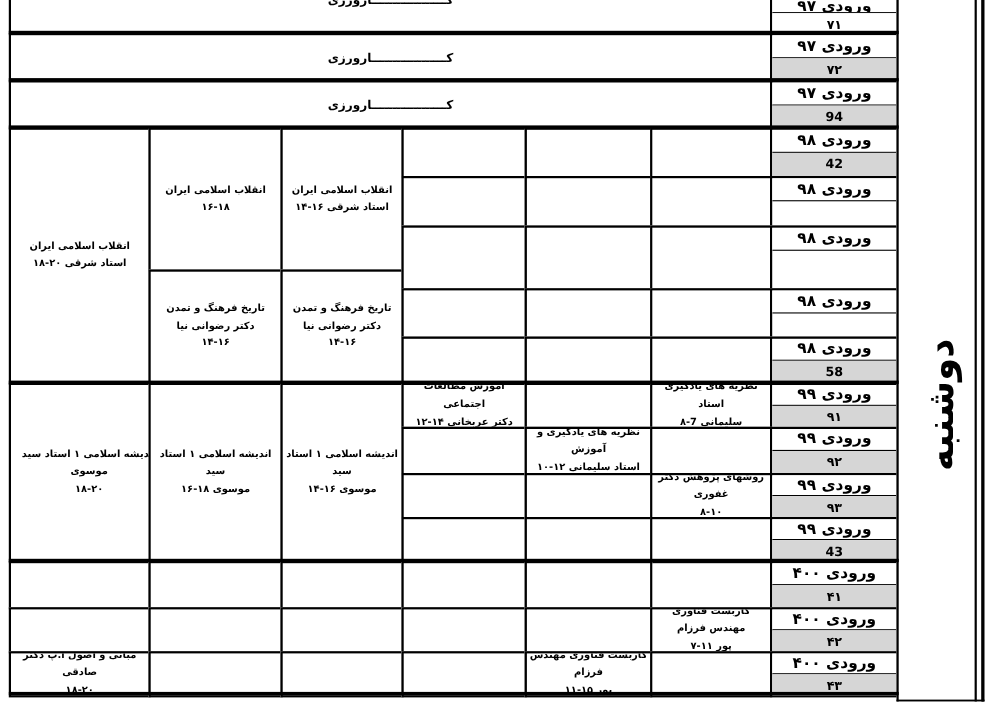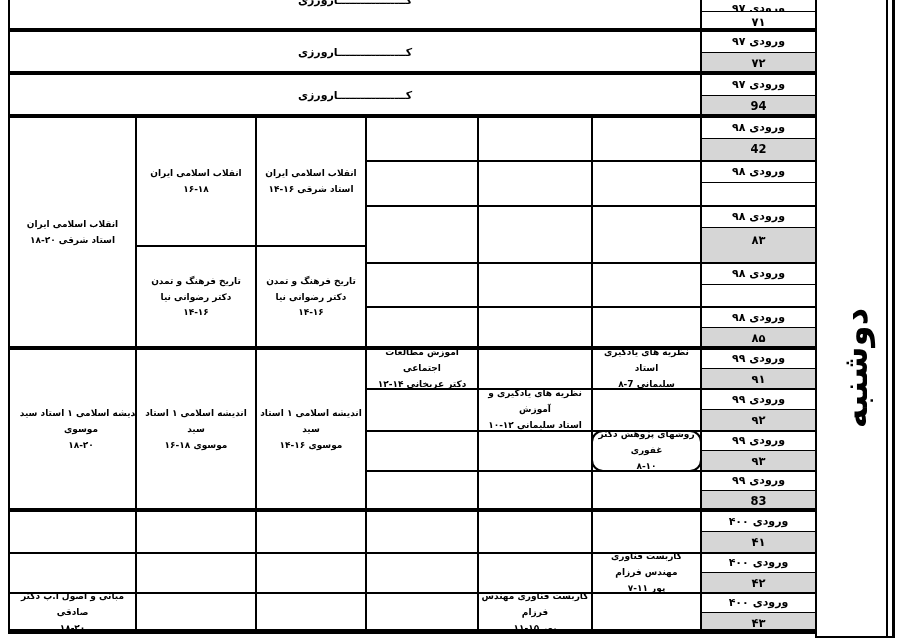--- a/index.html
+++ b/index.html
@@ -6,21 +6,21 @@
   #page{position:relative;width:900px;height:638px;background:#fff;overflow:hidden;
         font-family:"DejaVu Sans",sans-serif;font-weight:bold;color:#000;}
   .cell{position:absolute;box-sizing:border-box;border:2px solid #000;background:#fff;
         display:flex;align-items:center;justify-content:center;text-align:center;
         direction:rtl;white-space:pre-line;font-size:9px;line-height:1.75;padding:1px 2px;overflow:hidden;}
   .course-wide{font-size:11px;letter-spacing:0;}
   .clip-top{align-items:flex-start;}
   .clip-top .inner{margin-top:-9px;white-space:nowrap;}
   .band7{flex-direction:column;align-items:stretch;justify-content:flex-start;padding:0;}
   .band7 .lbl{flex:0 0 auto;display:flex;align-items:center;justify-content:center;
-              border-bottom:1.5px solid #000;font-size:11px;background:#fff;overflow:hidden;}
+              border-bottom:1.5px solid #000;font-size:14px;background:#fff;overflow:hidden;}
   .band7 .num{flex:1 1 auto;display:flex;align-items:center;justify-content:center;
               font-size:11.5px;background:#d6d6d6;}
   .band7 .num.white{background:#fff;}
   .band7 .num.top{align-items:flex-start;padding-top:2px;}
   .band7 .lbl.clipped{height:12px;align-items:flex-end;}
   .band7 .lbl.clipped span{margin-bottom:-7px;}
   .sep{position:absolute;background:#000;}
   .daycell{position:absolute;box-sizing:border-box;background:#fff;
            border-left:2px solid #000;border-right:2px solid #000;border-bottom:2px solid #000;}
   .daytext{position:absolute;left:745px;top:332px;width:220px;height:72px;line-height:72px;
@@ -91,21 +91,21 @@
   <div class="cell" style="left:365px;top:430px;width:114px;height:42px;"></div>
   <div class="cell" style="left:365px;top:470px;width:114px;height:42px;"></div>
   <div class="cell" style="left:477px;top:348px;width:116px;height:42px;"></div>
   <div class="cell" style="left:477px;top:388px;width:116px;height:44px;">نظریه های یادگیری و آموزش
 استاد سلیمانی ⁦۱۰-۱۲⁩</div>
   <div class="cell" style="left:477px;top:430px;width:116px;height:42px;"></div>
   <div class="cell" style="left:477px;top:470px;width:116px;height:42px;"></div>
   <div class="cell" style="left:591px;top:348px;width:111px;height:42px;">نظریه های یادگیری استاد
 سلیمانی ⁦۸-7⁩</div>
   <div class="cell" style="left:591px;top:388px;width:111px;height:44px;"></div>
-  <div class="cell" style="left:591px;top:430px;width:111px;height:42px;border-radius:12px;">روشهای پژوهش دکتر غفوری
+  <div class="cell" style="left:591px;top:430px;width:111px;height:42px;">روشهای پژوهش دکتر غفوری
 ⁦۸-۱۰⁩</div>
   <div class="cell" style="left:591px;top:470px;width:111px;height:42px;"></div>
 
   <div class="cell" style="left:8px;top:510px;width:129px;height:44px;"></div>
   <div class="cell" style="left:8px;top:552px;width:129px;height:42px;"></div>
   <div class="cell" style="left:8px;top:592px;width:129px;height:42px;">مبانی و اصول آ.پ دکتر صادقی
 ⁦۱۸-۲۰⁩</div>
   <div class="cell" style="left:135px;top:510px;width:122px;height:44px;"></div>
   <div class="cell" style="left:135px;top:552px;width:122px;height:42px;"></div>
   <div class="cell" style="left:135px;top:592px;width:122px;height:42px;"></div>
@@ -124,39 +124,39 @@
   <div class="cell" style="left:591px;top:592px;width:111px;height:42px;"></div>
 
   <div class="cell band7" style="left:700px;top:116px;width:117px;height:46px;">
     <div class="lbl" style="flex-basis:20px;">ورودی ۹۸</div>
     <div class="num">42</div></div>
   <div class="cell band7" style="left:700px;top:160px;width:117px;height:47px;">
     <div class="lbl" style="flex-basis:20px;">ورودی ۹۸</div>
     </div>
   <div class="cell band7" style="left:700px;top:205px;width:117px;height:59px;">
     <div class="lbl" style="flex-basis:20px;">ورودی ۹۸</div>
-    <div class="num top">۸۳</div></div>
+    </div>
   <div class="cell band7" style="left:700px;top:262px;width:117px;height:46px;">
     <div class="lbl" style="flex-basis:20px;">ورودی ۹۸</div>
     </div>
   <div class="cell band7" style="left:700px;top:306px;width:117px;height:44px;">
     <div class="lbl" style="flex-basis:19px;">ورودی ۹۸</div>
-    <div class="num">۸۵</div></div>
+    <div class="num">58</div></div>
   <div class="cell band7" style="left:700px;top:348px;width:117px;height:42px;">
     <div class="lbl" style="flex-basis:18px;">ورودی ۹۹</div>
     <div class="num">۹۱</div></div>
   <div class="cell band7" style="left:700px;top:388px;width:117px;height:44px;">
     <div class="lbl" style="flex-basis:19px;">ورودی ۹۹</div>
     <div class="num">۹۲</div></div>
   <div class="cell band7" style="left:700px;top:430px;width:117px;height:42px;">
     <div class="lbl" style="flex-basis:18px;">ورودی ۹۹</div>
     <div class="num">۹۳</div></div>
   <div class="cell band7" style="left:700px;top:470px;width:117px;height:42px;">
     <div class="lbl" style="flex-basis:18px;">ورودی ۹۹</div>
-    <div class="num">83</div></div>
+    <div class="num">43</div></div>
   <div class="cell band7" style="left:700px;top:510px;width:117px;height:44px;">
     <div class="lbl" style="flex-basis:19px;">ورودی ۴۰۰</div>
     <div class="num">۴۱</div></div>
   <div class="cell band7" style="left:700px;top:552px;width:117px;height:42px;">
     <div class="lbl" style="flex-basis:18px;">ورودی ۴۰۰</div>
     <div class="num">۴۲</div></div>
   <div class="cell band7" style="left:700px;top:592px;width:117px;height:42px;">
     <div class="lbl" style="flex-basis:18px;">ورودی ۴۰۰</div>
     <div class="num">۴۳</div></div>
 

